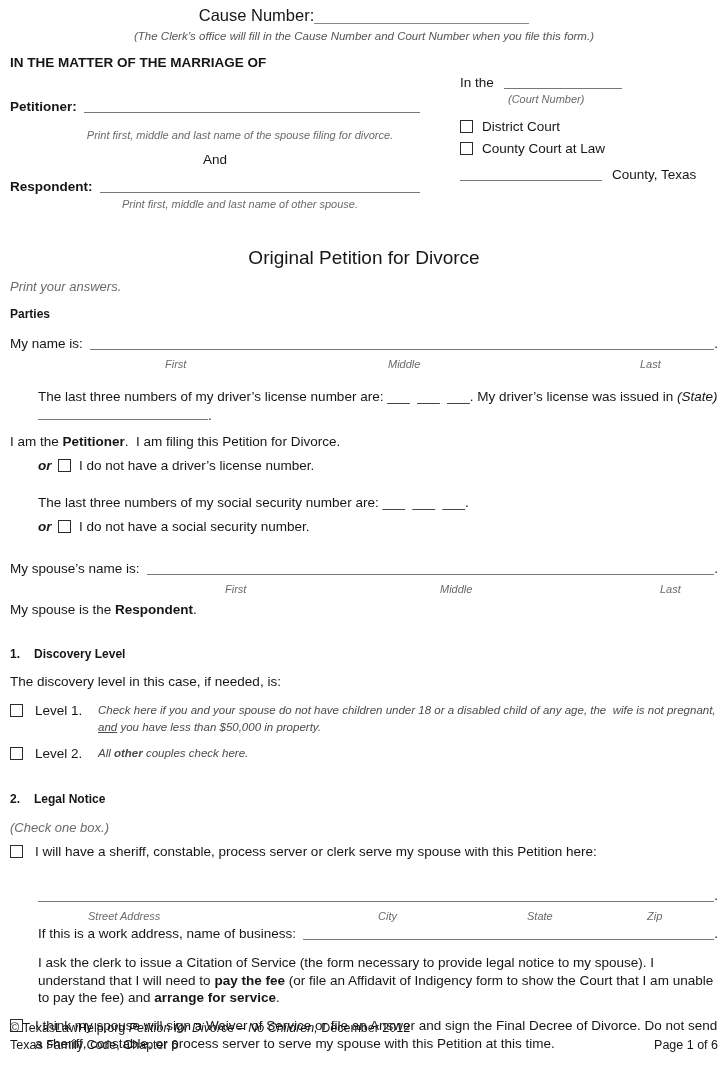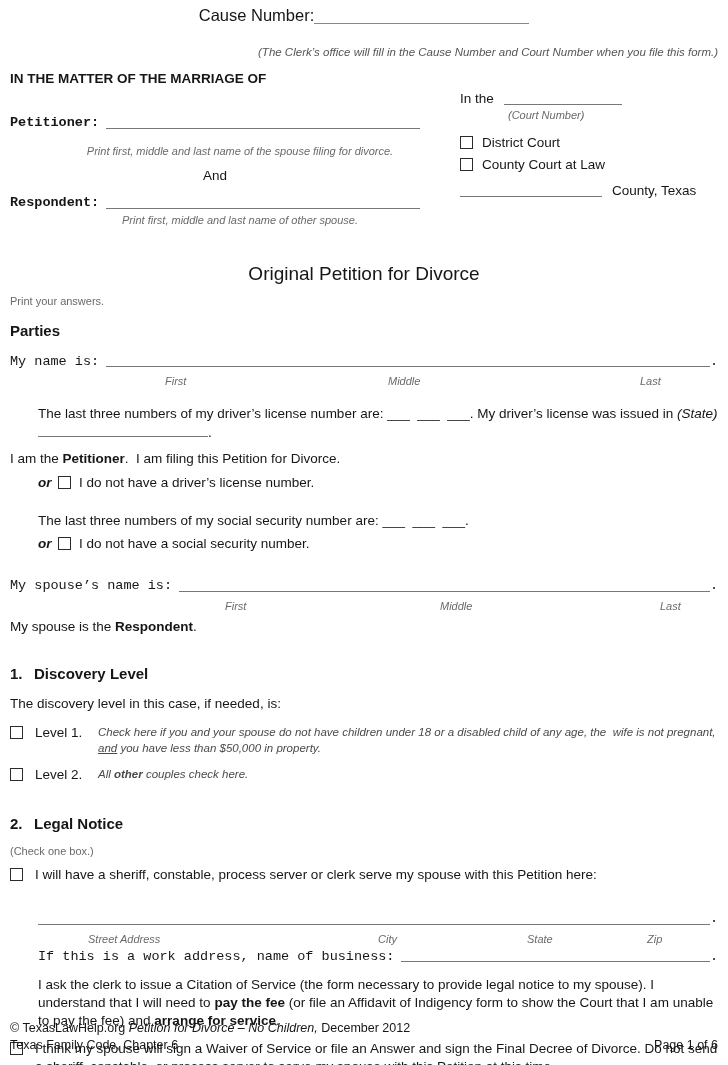--- a/index.html
+++ b/index.html
@@ -2,55 +2,55 @@
 <html><head>
 <meta charset="utf-8">
 <style>
   html,body{margin:0;padding:0;background:#fff;}
   .page{position:relative;width:728px;height:1065px;background:#fff;box-sizing:border-box;
         padding:4px 10px 0;font-family:"Liberation Sans","DejaVu Sans",sans-serif;
         font-size:13.5px;color:#161616;line-height:1.32;overflow:hidden;}
   .b{font-weight:700}.i{font-style:italic}.bi{font-weight:700;font-style:italic}
   .u{text-decoration:underline}
   .hint{font-size:11px;font-style:italic;color:#6a6a6a}
-  .hint2{font-size:11px;color:#6a6a6a}
-  .fillrow{display:flex;align-items:flex-end;font-family:Liberation Mono, monospace;}
+  .hint2{font-size:13px;font-style:italic;color:#6a6a6a}
+  .fillrow{display:flex;align-items:flex-end;}
   .fillrow > .lbl{margin-right:7px;white-space:nowrap}
   .grow{flex:1;align-self:flex-end;height:0;margin-bottom:3px;border-bottom:1.3px solid #777}
   .inline-fill{display:inline-block;height:13px;border-bottom:1.3px solid #777}
   .checkbox{display:inline-block;width:13px;height:13px;border:1.6px solid #2b2b2b;background:#fff;box-sizing:border-box;flex:none}
   .inline-cb{vertical-align:-2px;margin:0 4px 0 3px}
   .blanks{white-space:pre-wrap}
   .indent{margin-left:28px}
   .hints{position:relative;height:15px}
   .hints .hint{position:absolute;top:4px}
 
   
   .cause-row{display:flex;justify-content:center;align-items:baseline;font-size:16.5px;margin-top:1px}
   .cause-fill{width:215px;align-self:flex-end;height:0;margin-bottom:3px;border-bottom:1.4px solid #888}
-  .clerk-note{text-align:right;margin-top:18px;font-size:11.5px;font-style:italic;color:#555}
+  .clerk-note{text-align:center;margin-top:2px;font-size:11.5px;font-style:italic;color:#555}
   .matter{margin-top:10px}
   .caption{display:grid;grid-template-columns:450px 1fr;}
   .cap-left{padding-top:26px}
   .cap-left .fillrow{margin-right:40px}
   .pet-hint{margin-left:60px;width:340px;text-align:center;margin-top:12px}
   .and-label{text-align:center;margin:9px 40px 9px 0}
   .resp-hint{margin-left:80px;width:300px;text-align:center;margin-top:1px}
   .cap-right{padding-top:2px}
   .inthe-row{display:flex;align-items:baseline;gap:10px}
   .inthe-fill{width:118px;align-self:flex-end;height:0;margin-bottom:3px;border-bottom:1.3px solid #777}
   .court-hint{margin-left:48px}
   .courtboxes{margin-top:12px}
   .cbrow{display:flex;align-items:center;gap:9px;margin-bottom:4px}
   .county-row{display:flex;align-items:baseline;gap:10px;margin-top:8px}
   .county-fill{width:142px;align-self:flex-end;height:0;margin-bottom:3px;border-bottom:1.3px solid #777}
 
   .title{text-align:center;font-size:19px;font-weight:400;margin-top:34px}
   .print-note{margin-top:8px}
-  .sec-h{font-size:15px;font-weight:700}
+  .sec-h{font-size:12px;font-weight:700}
   .h-parties{margin-top:12px}
   .hnum{display:inline-block;min-width:24px}
   .name-row{margin-top:12px}
   .para{margin-top:0}
   .pet-sentence{margin-top:8px}
   .dl-para{margin-top:20px}
   .orline{margin-top:6px}
   .ssn-para{margin-top:20px}
   .spouse-row{margin-top:24px}
   .spouse-sentence{margin-top:8px}

